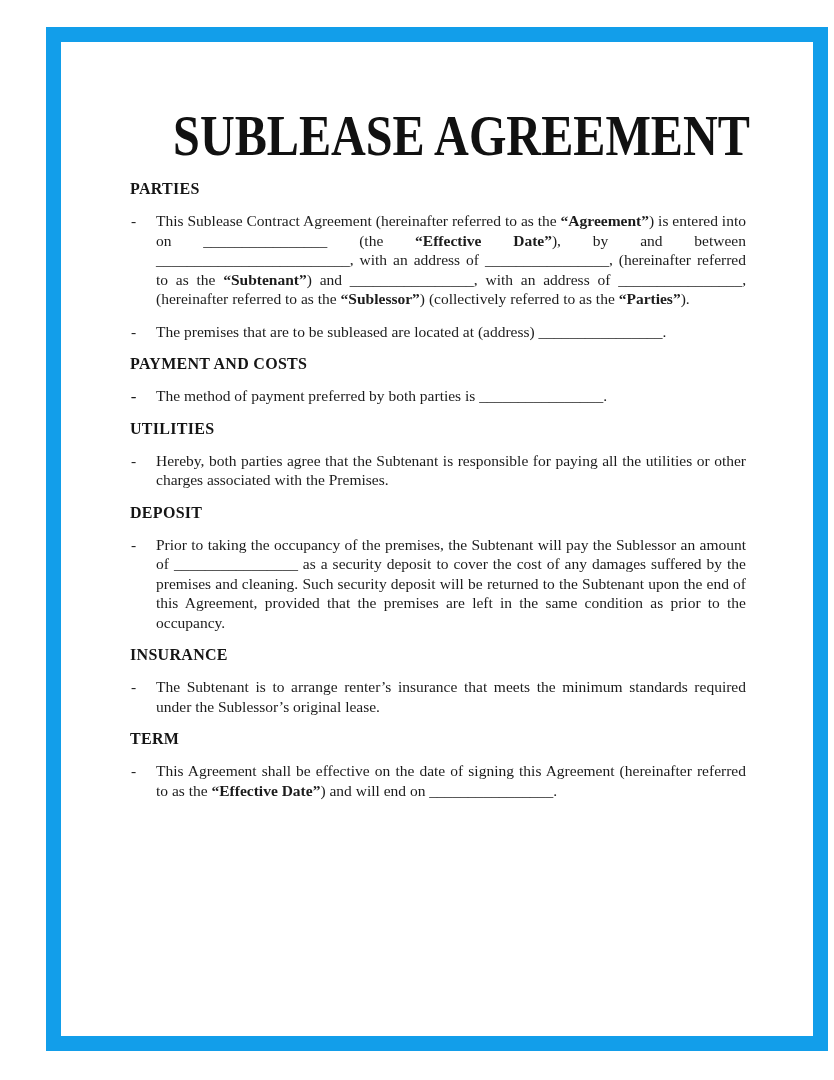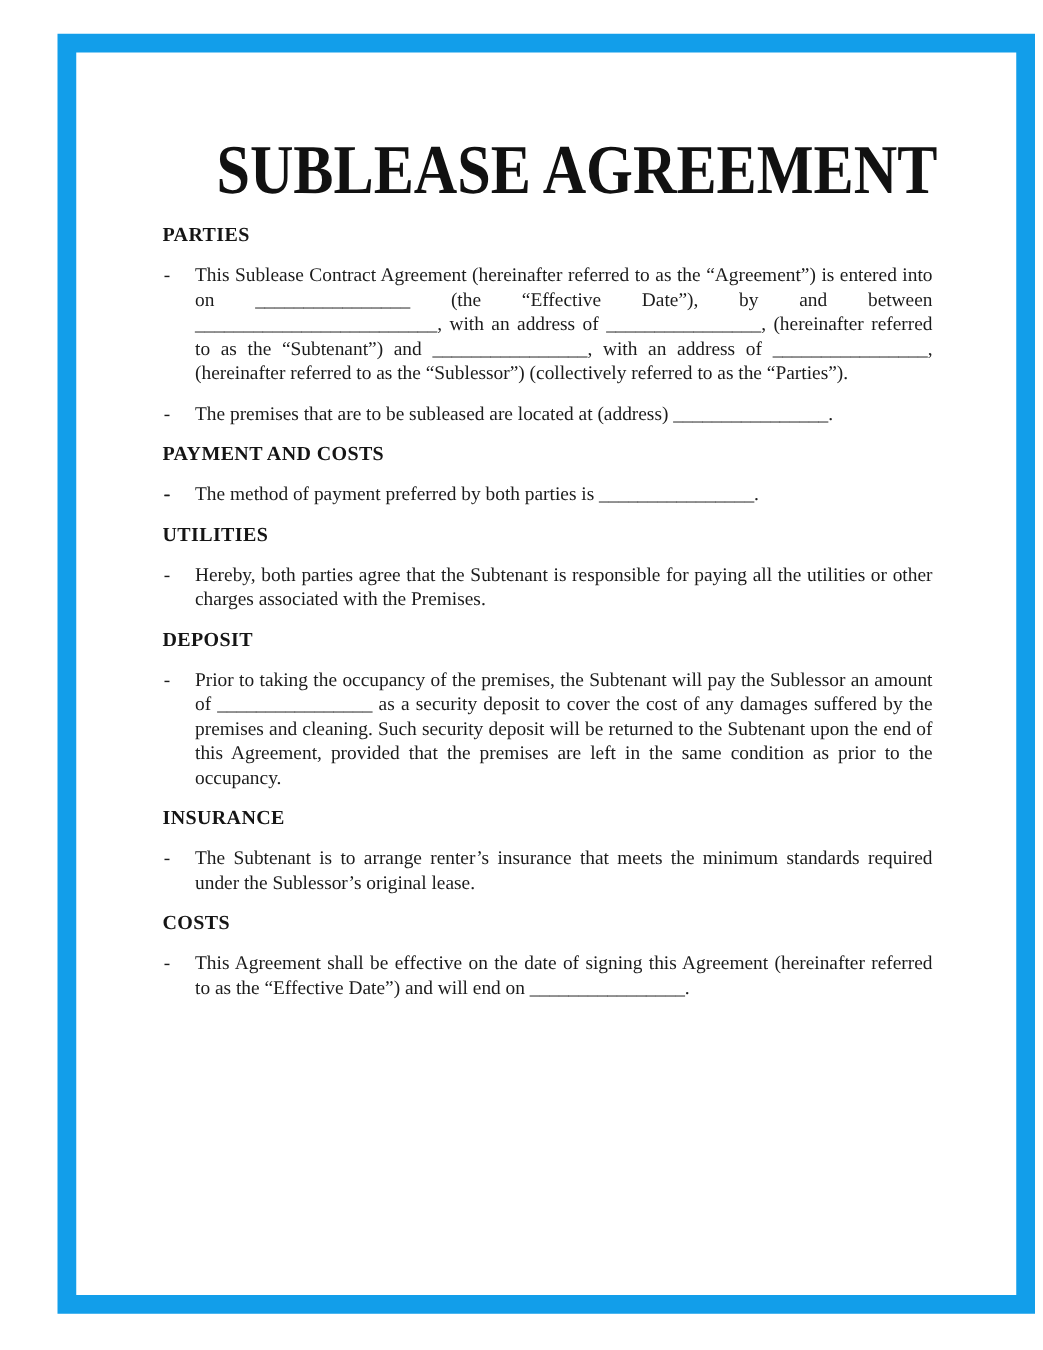--- a/index.html
+++ b/index.html
@@ -49,21 +49,21 @@
     margin-top: 13px;
     padding-left: 26px;
     font-size: 15.5px;
     line-height: 19.5px;
     text-align: justify;
   }
   .dash {
     position: absolute;
     left: 1px; top: 0;
   }
-  .item strong { font-weight: normal; }
+  .item strong { font-weight: bold; }
   .blank { letter-spacing: 0; white-space: nowrap; }
 </style>
 </head>
 <body>
 
 <div class="page">
   <div class="frame"></div>
   <div class="content">
     <h1 class="doc-title">SUBLEASE AGREEMENT</h1>
     <div id="doc-body">
@@ -72,17 +72,17 @@
         <div class="item"><span class="dash">-</span><span><span>The premises that are to be subleased are located at (address) </span><span class="blank">________________</span><span>.</span></span></div>
         <div class="section-heading">PAYMENT AND COSTS</div>
         <div class="item"><span class="dash">-</span></div>
         <div class="item"><span class="dash">-</span><span><span>The method of payment preferred by both parties is </span><span class="blank">________________</span><span>.</span></span></div>
         <div class="section-heading">UTILITIES</div>
         <div class="item"><span class="dash">-</span><span><span>Hereby, both parties agree that the Subtenant is responsible for paying all the utilities or other charges associated with the Premises.</span></span></div>
         <div class="section-heading">DEPOSIT</div>
         <div class="item"><span class="dash">-</span><span><span>Prior to taking the occupancy of the premises, the Subtenant will pay the Sublessor an amount of </span><span class="blank">________________</span><span> as a security deposit to cover the cost of any damages suffered by the premises and cleaning. Such security deposit will be returned to the Subtenant upon the end of this Agreement, provided that the premises are left in the same condition as prior to the occupancy.</span></span></div>
         <div class="section-heading">INSURANCE</div>
         <div class="item"><span class="dash">-</span><span><span>The Subtenant is to arrange renter’s insurance that meets the minimum standards required under the Sublessor’s original lease.</span></span></div>
-        <div class="section-heading">COSTS</div>
+        <div class="section-heading">TERM</div>
         <div class="item"><span class="dash">-</span><span><span>This Agreement shall be effective on the date of signing this Agreement (hereinafter referred to as the </span><strong>“Effective Date”</strong><span>) and will end on </span><span class="blank">________________</span><span>.</span></span></div>
       </div>
   </div>
 </div>
 
 </body></html>

